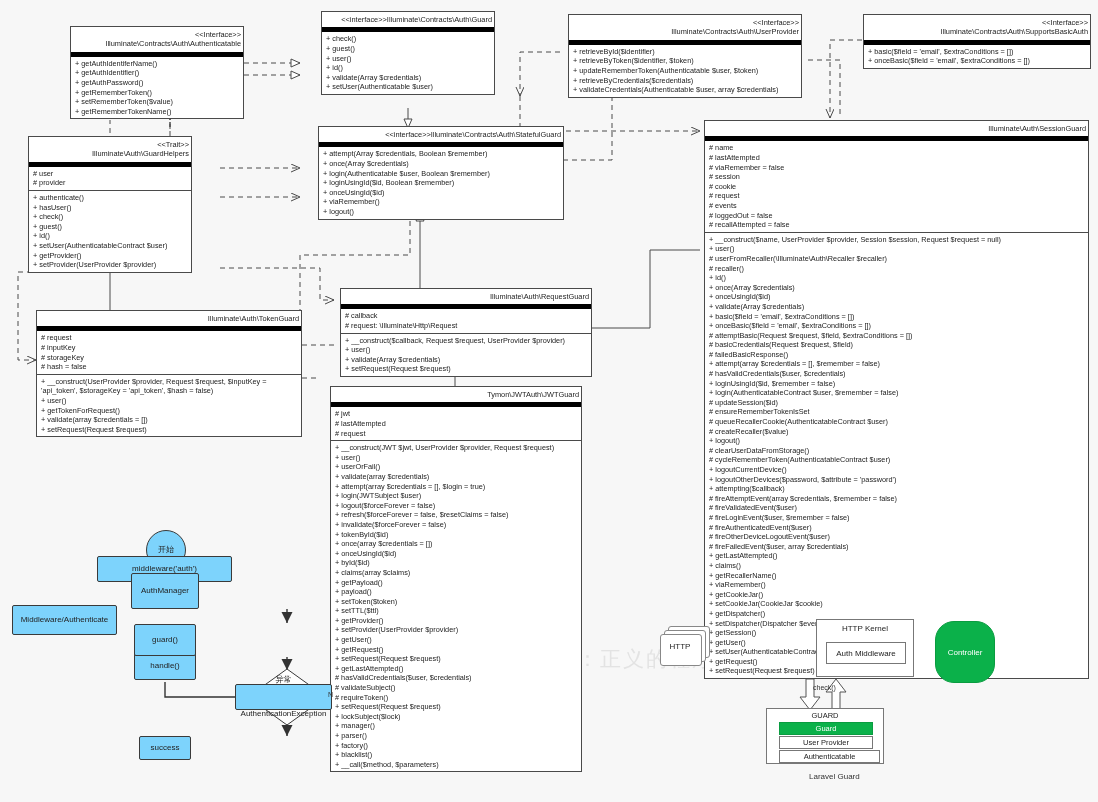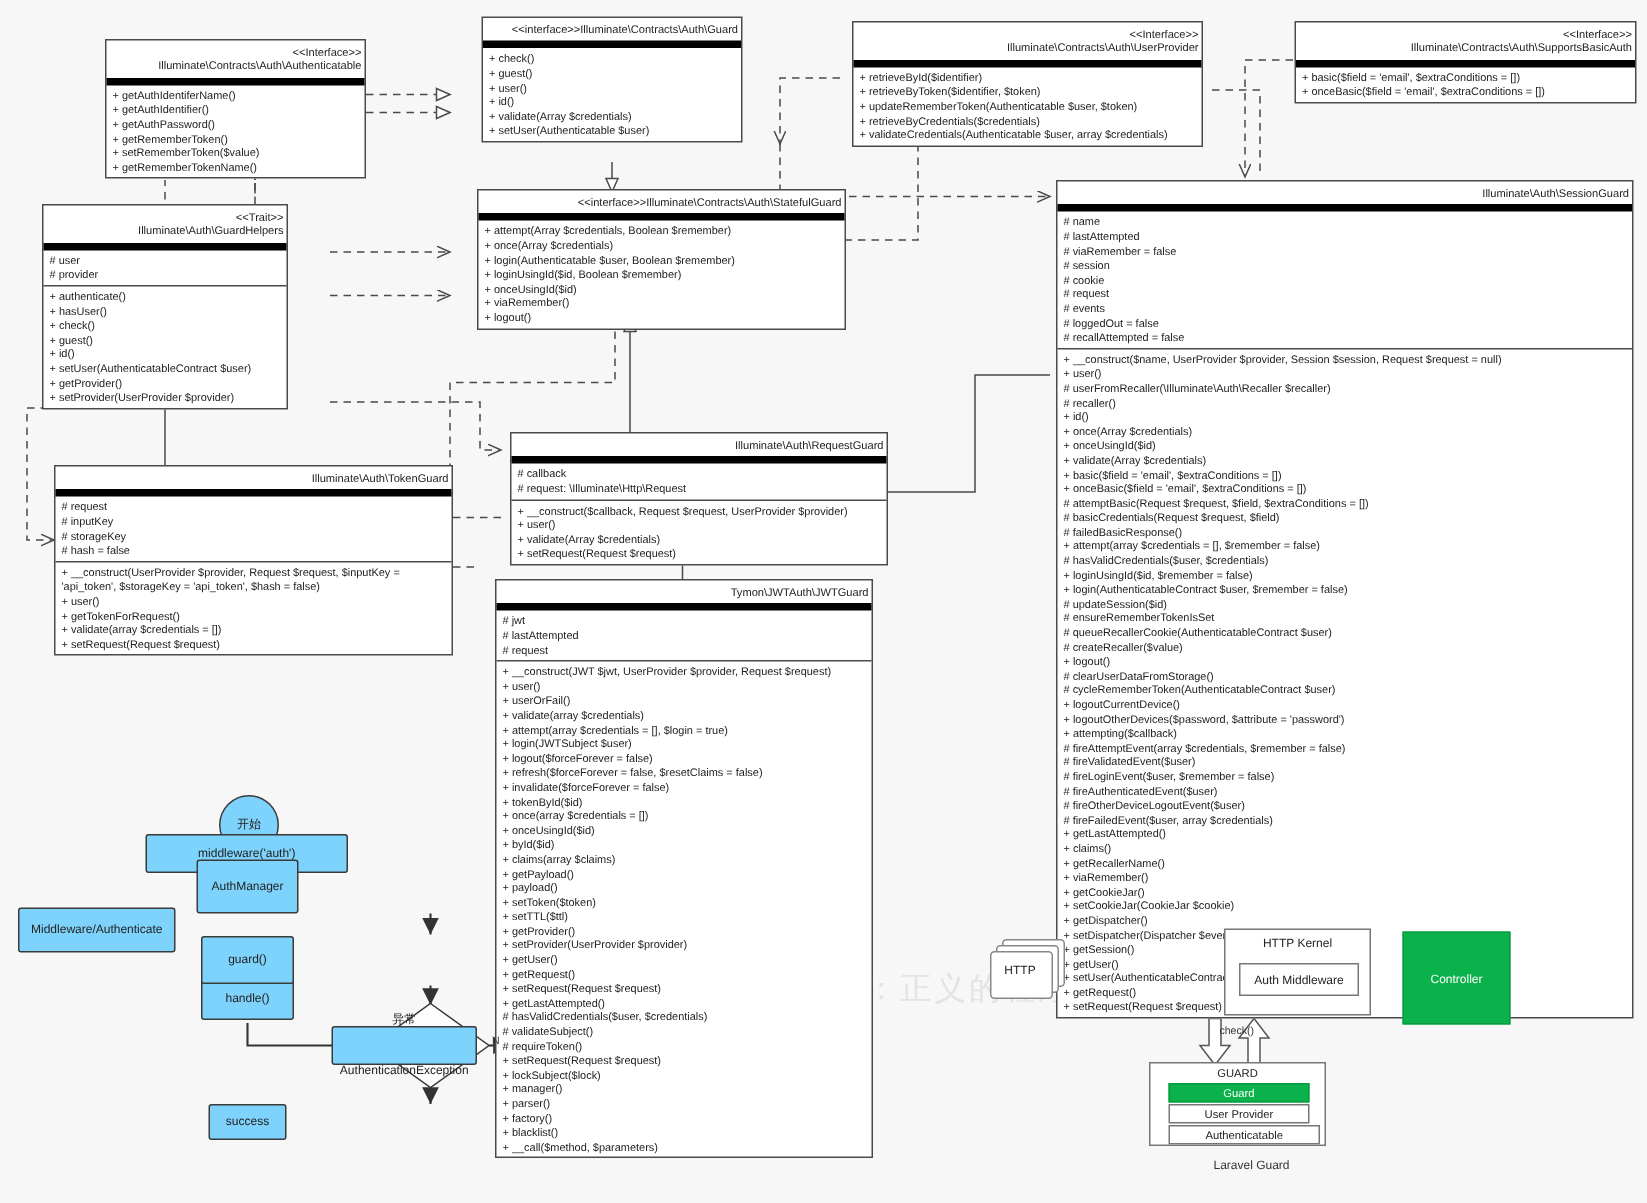--- a/index.html
+++ b/index.html
@@ -444,21 +444,21 @@
   </div>
   <div class="fc-node" style="left:131px;top:573px;width:68px;height:36px;">
     <span>AuthManager</span>
   </div>
   <div class="fc-node" style="left:134px;top:624px;width:62px;height:32px;">
     <span>guard()</span>
   </div>
   <div class="fc-diamond" style="left:248px;top:669px;">
     <div class="dlabel">check()</div>
   </div>
-  <div class="fc-node" style="left:221px;top:684px;width:97px;height:26px;">
+  <div class="fc-node" style="left:235px;top:684px;width:97px;height:26px;">
     <span>
       <span style="display:block;">异常</span>
       <span style="display:block;margin-top:24px;">AuthenticationException</span>
     </span>
   </div>
   <div class="fc-node" style="left:139px;top:736px;width:52px;height:24px;">
     <span>success</span>
   </div>
   <div class="edge-label" style="left:328px;top:691px;">N</div>
   <div class="edge-label" style="left:283px;top:725px;">Y</div>
@@ -470,21 +470,21 @@
     <div class="lbl" style="left:-3px;top:16px;">HTTP</div>
   </div>
 
   <div class="lg-box" style="left:777px;top:619px;width:98px;height:58px;display:block;margin-left:39px;">
     <div style="text-align:center;padding-top:4px;font-size:8px;">HTTP Kernel</div>
     <div class="lg-box" style="position:absolute;left:9px;top:22px;width:80px;height:22px;">
       <span>Auth Middleware</span>
     </div>
   </div>
 
-  <div class="lg-box lg-green-fill" style="left:935px;top:621px;width:72px;height:62px;">
+  <div class="lg-box lg-green-fill" style="left:935px;top:621px;width:60px;height:62px;border-radius:19px;">
     <span>Controller</span>
   </div>
 
   <div class="edge-label" style="left:813px;top:684px;">check()</div>
 
   <div class="lg-box" style="left:766px;top:708px;width:118px;height:56px;display:block;">
     <div style="text-align:center;padding-top:2px;font-size:7.5px;">GUARD</div>
     <div class="lg-box lg-green-fill" style="position:absolute;left:12px;top:13px;width:94px;height:13px;font-size:7.5px;">
       <span>Guard</span>
     </div>

